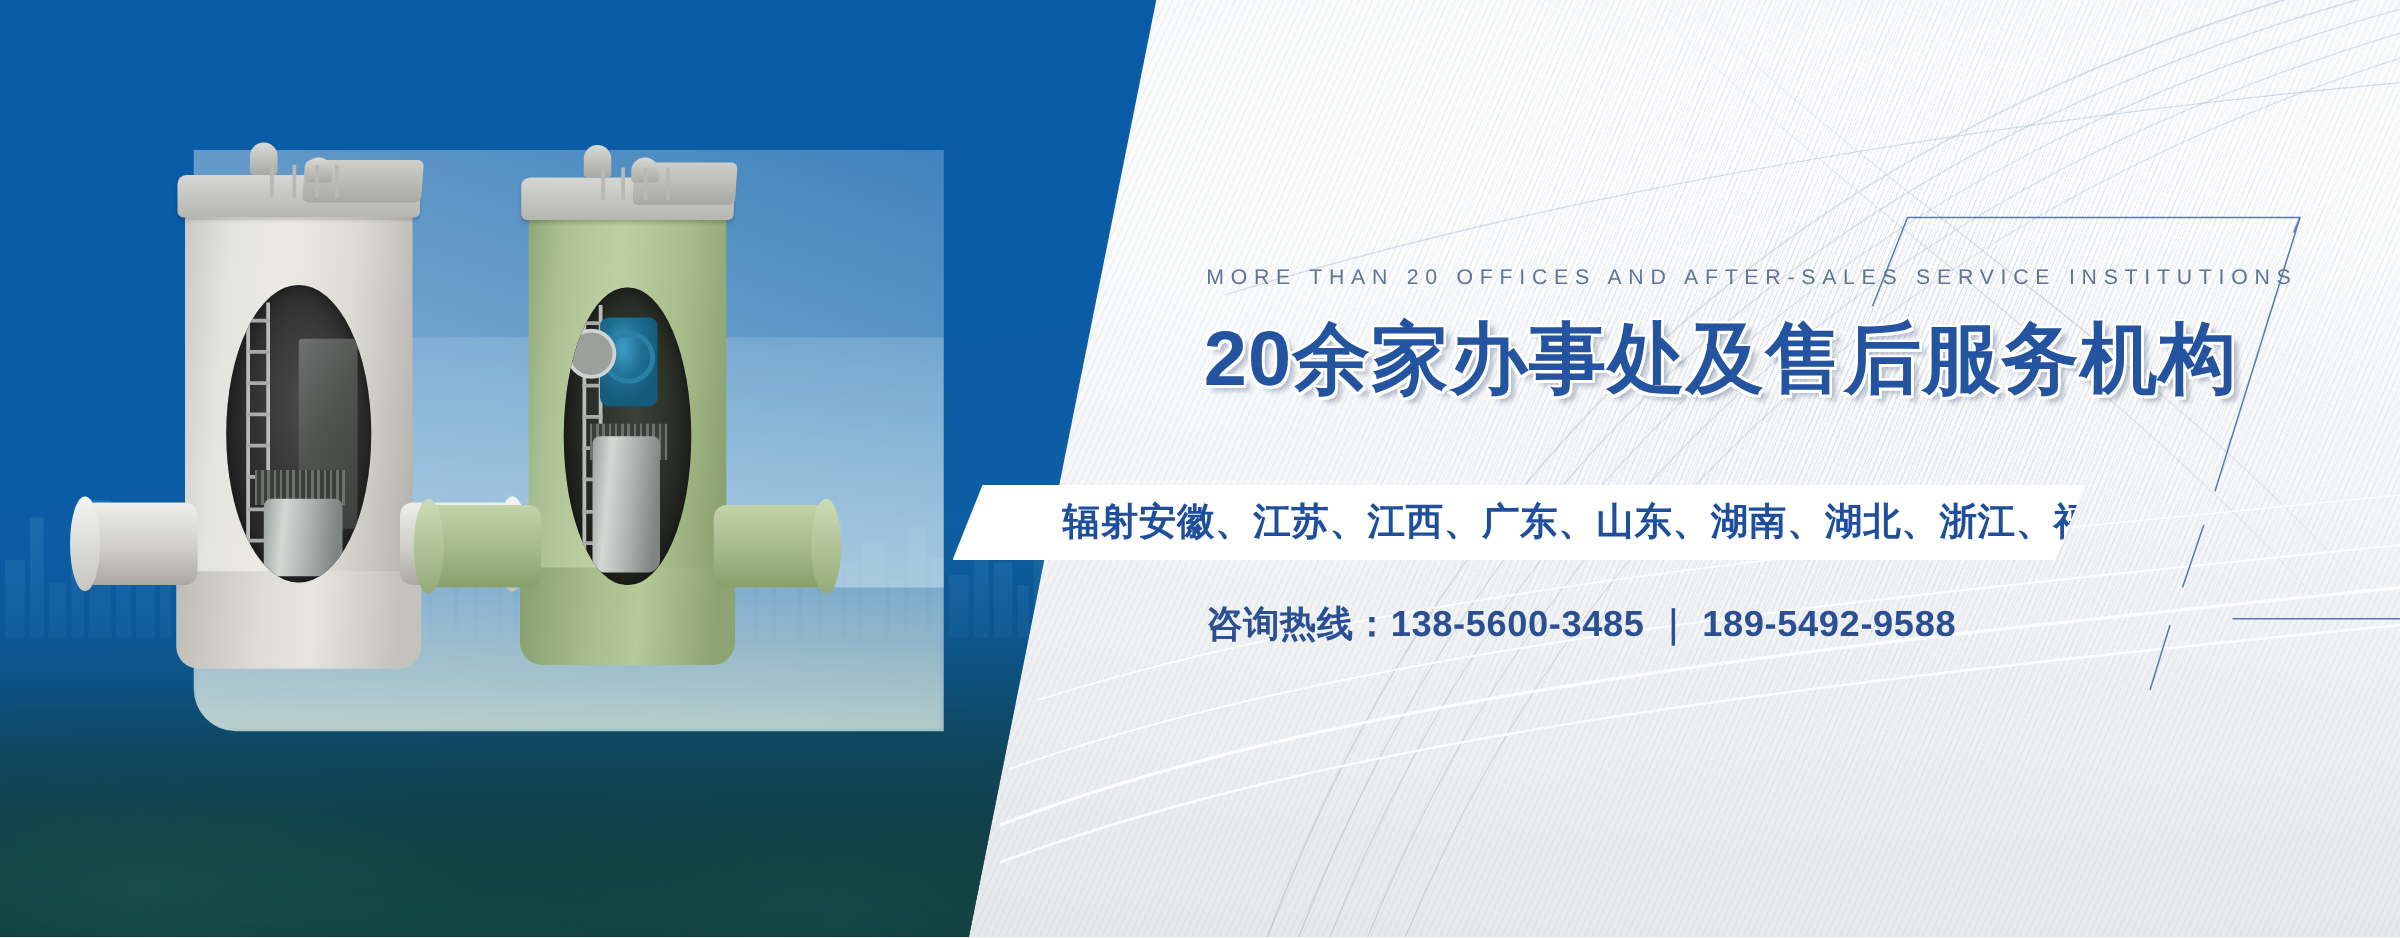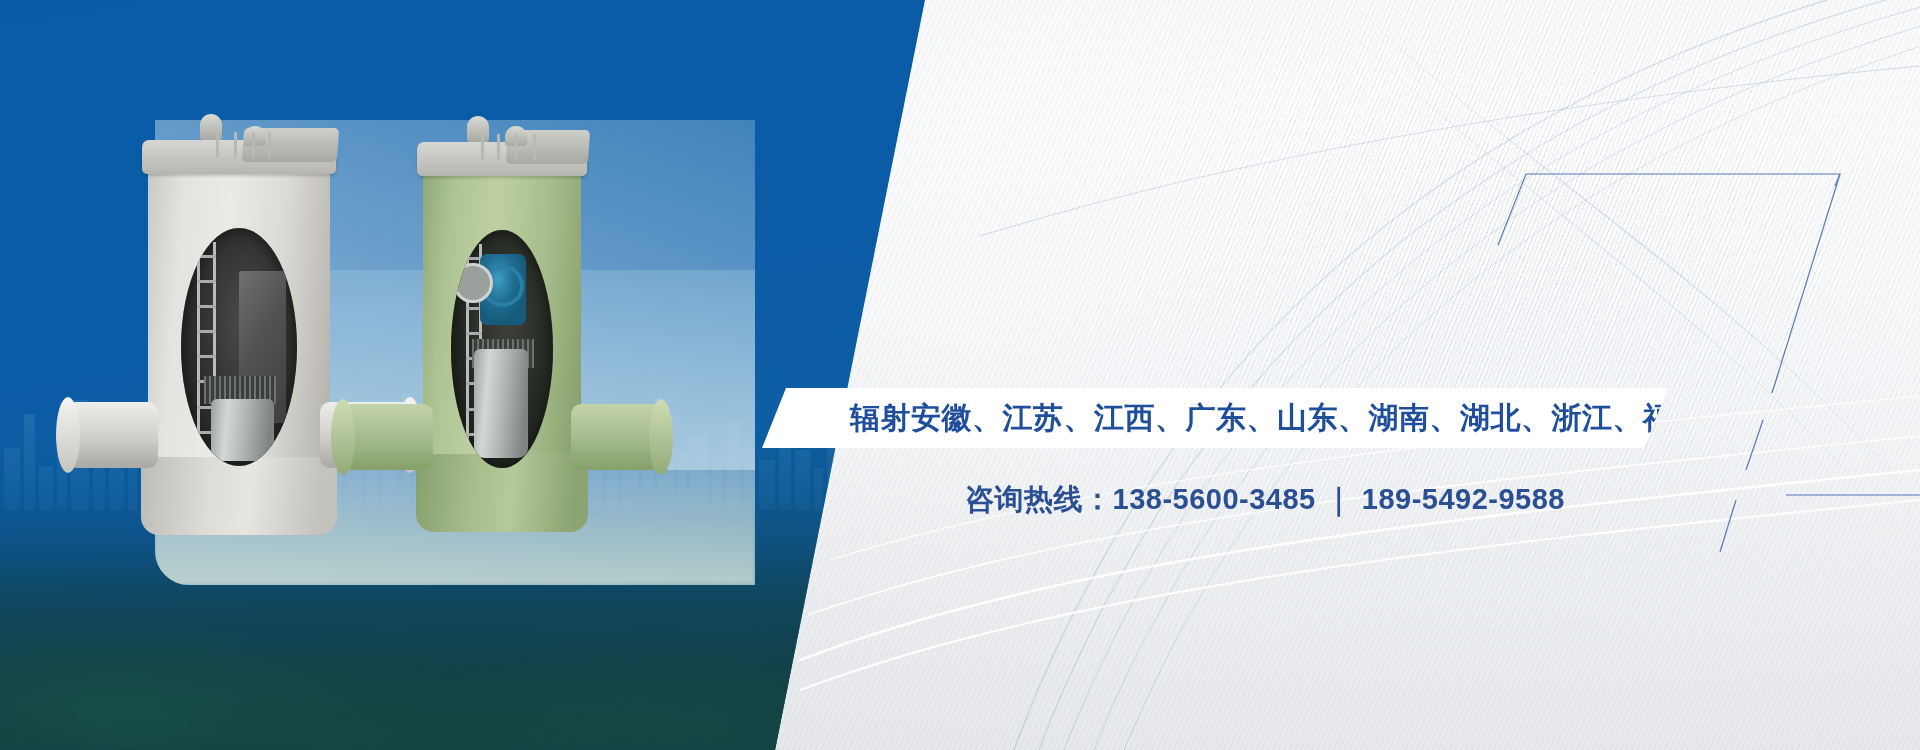--- a/index.html
+++ b/index.html
@@ -401,21 +401,23 @@
       <div class="drum"></div>
     </div>
     <div class="pipe left">
         <div class="cap"></div>
       </div>
     <div class="pipe right">
         <div class="cap"></div>
       </div>
   </div>
 
-
+  <div class="eyebrow">MORE THAN 20 OFFICES AND AFTER-SALES SERVICE INSTITUTIONS</div>
+
+  <div class="headline">20余家办事处及售后服务机构</div>
 
   <div class="whiteband">
     <span>辐射安徽、江苏、江西、广东、山东、湖南、湖北、浙江、福建等多个省份</span>
   </div>
 
   <div class="hotline">咨询热线：138-5600-3485 ｜ 189-5492-9588</div>
 
 </div>
 
 </body></html>

